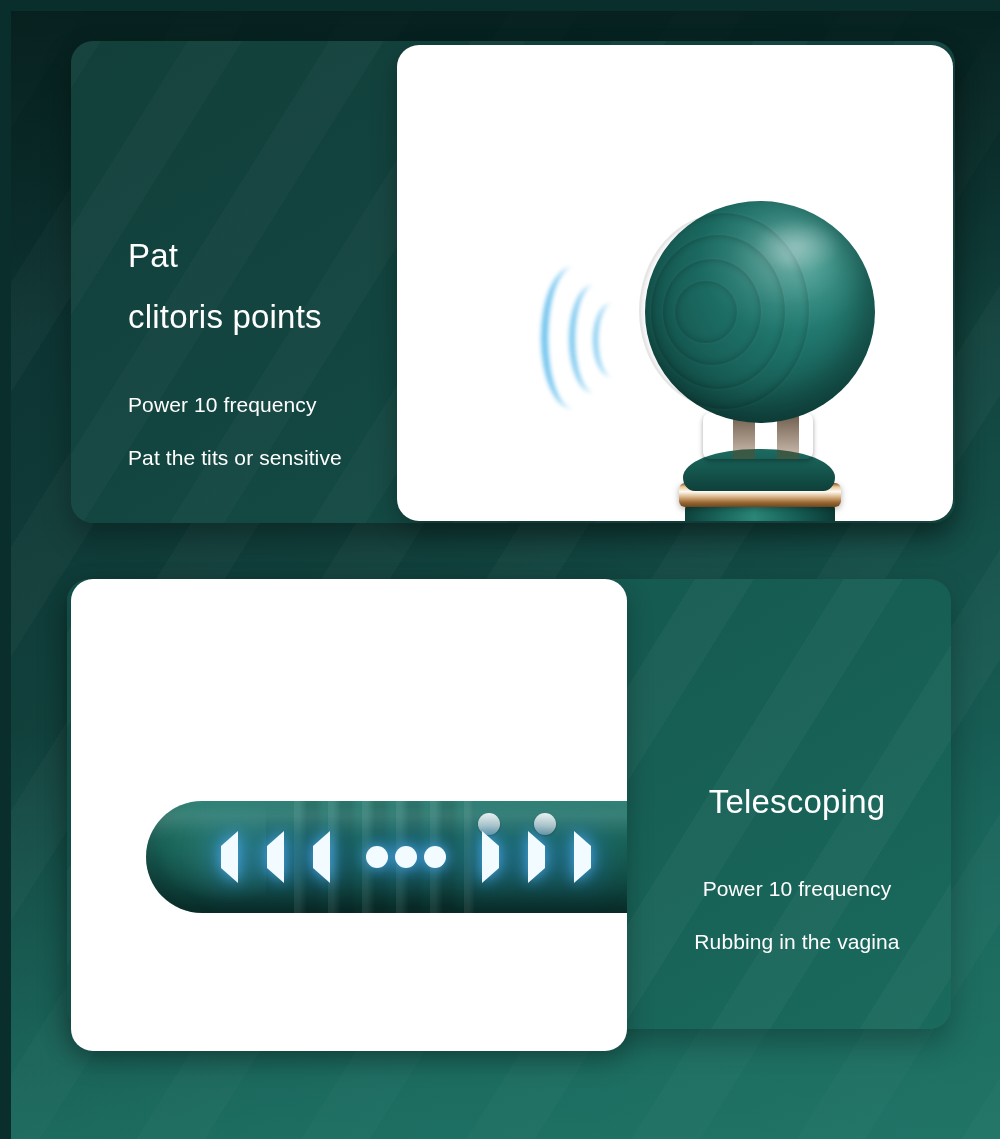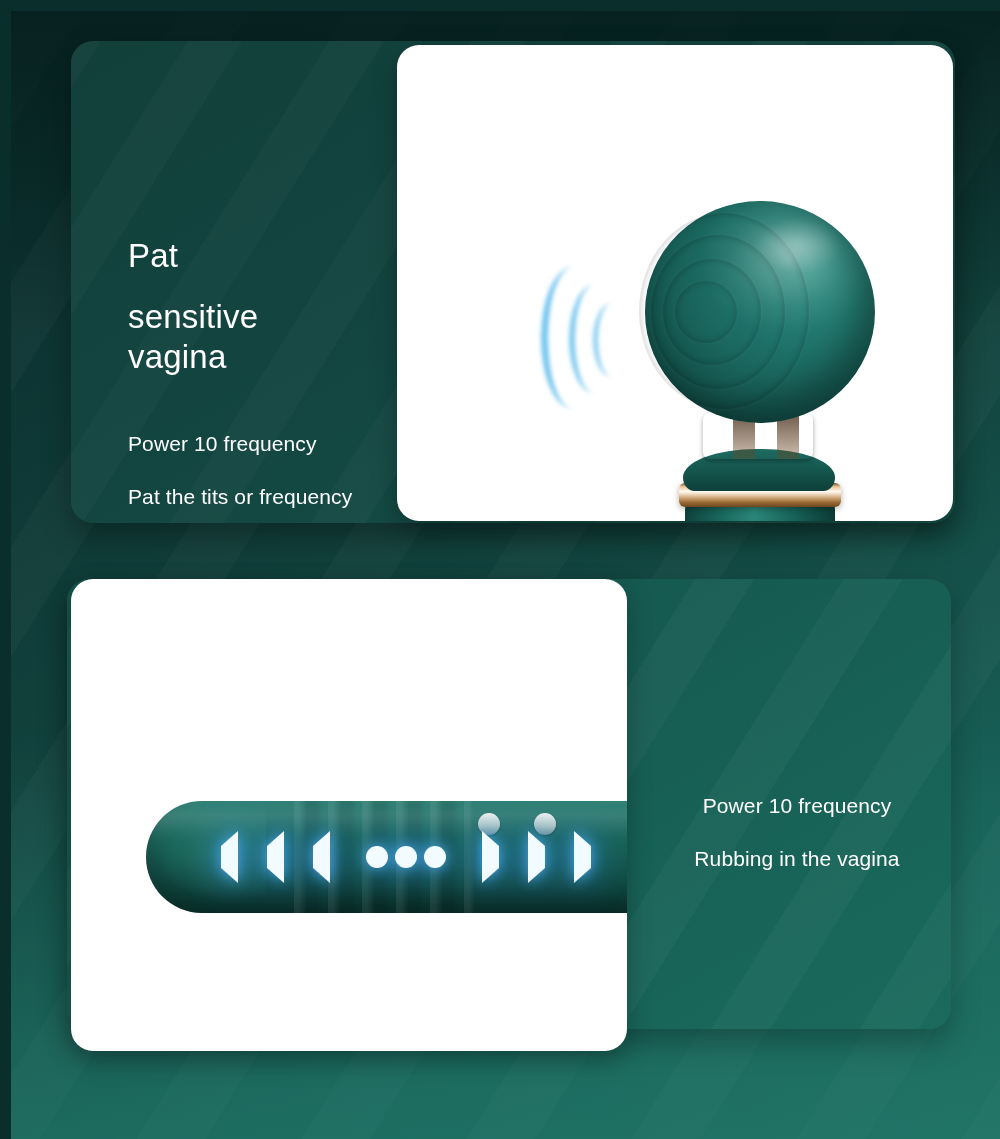--- a/index.html
+++ b/index.html
@@ -241,25 +241,25 @@
         <div class="ripple r3"></div>
         <div class="ripple r4"></div>
         <div class="gloss"></div>
       </div>
     </div>
   </div>
 
   <div class="txt" id="text1">
     <div class="headline">
       <div>Pat</div>
-      <div>sensitive vagina</div>
+      <div>clitoris points</div>
     </div>
     <div class="sub">
       <div>Power 10 frequency</div>
-      <div>Pat the tits or frequency</div>
+      <div>Pat the tits or sensitive</div>
     </div>
   </div>
 
   <div class="card" id="panel2-green">
     <div class="gstripes"></div>
   </div>
 
   <div class="card card-white" id="panel2-white">
     <div id="prod2">
       <div class="shaft2">
@@ -281,18 +281,21 @@
           <div class="gap"></div>
           <div class="chev chev-r"></div>
           <div class="chev chev-r"></div>
           <div class="chev chev-r"></div>
         </div>
       </div>
     </div>
   </div>
 
   <div class="txt" id="text2">
+    <div class="headline">
+      <div>Telescoping</div>
+    </div>
     <div class="sub">
       <div>Power 10 frequency</div>
       <div>Rubbing in the vagina</div>
     </div>
   </div>
 </div>
 
 </body></html>

